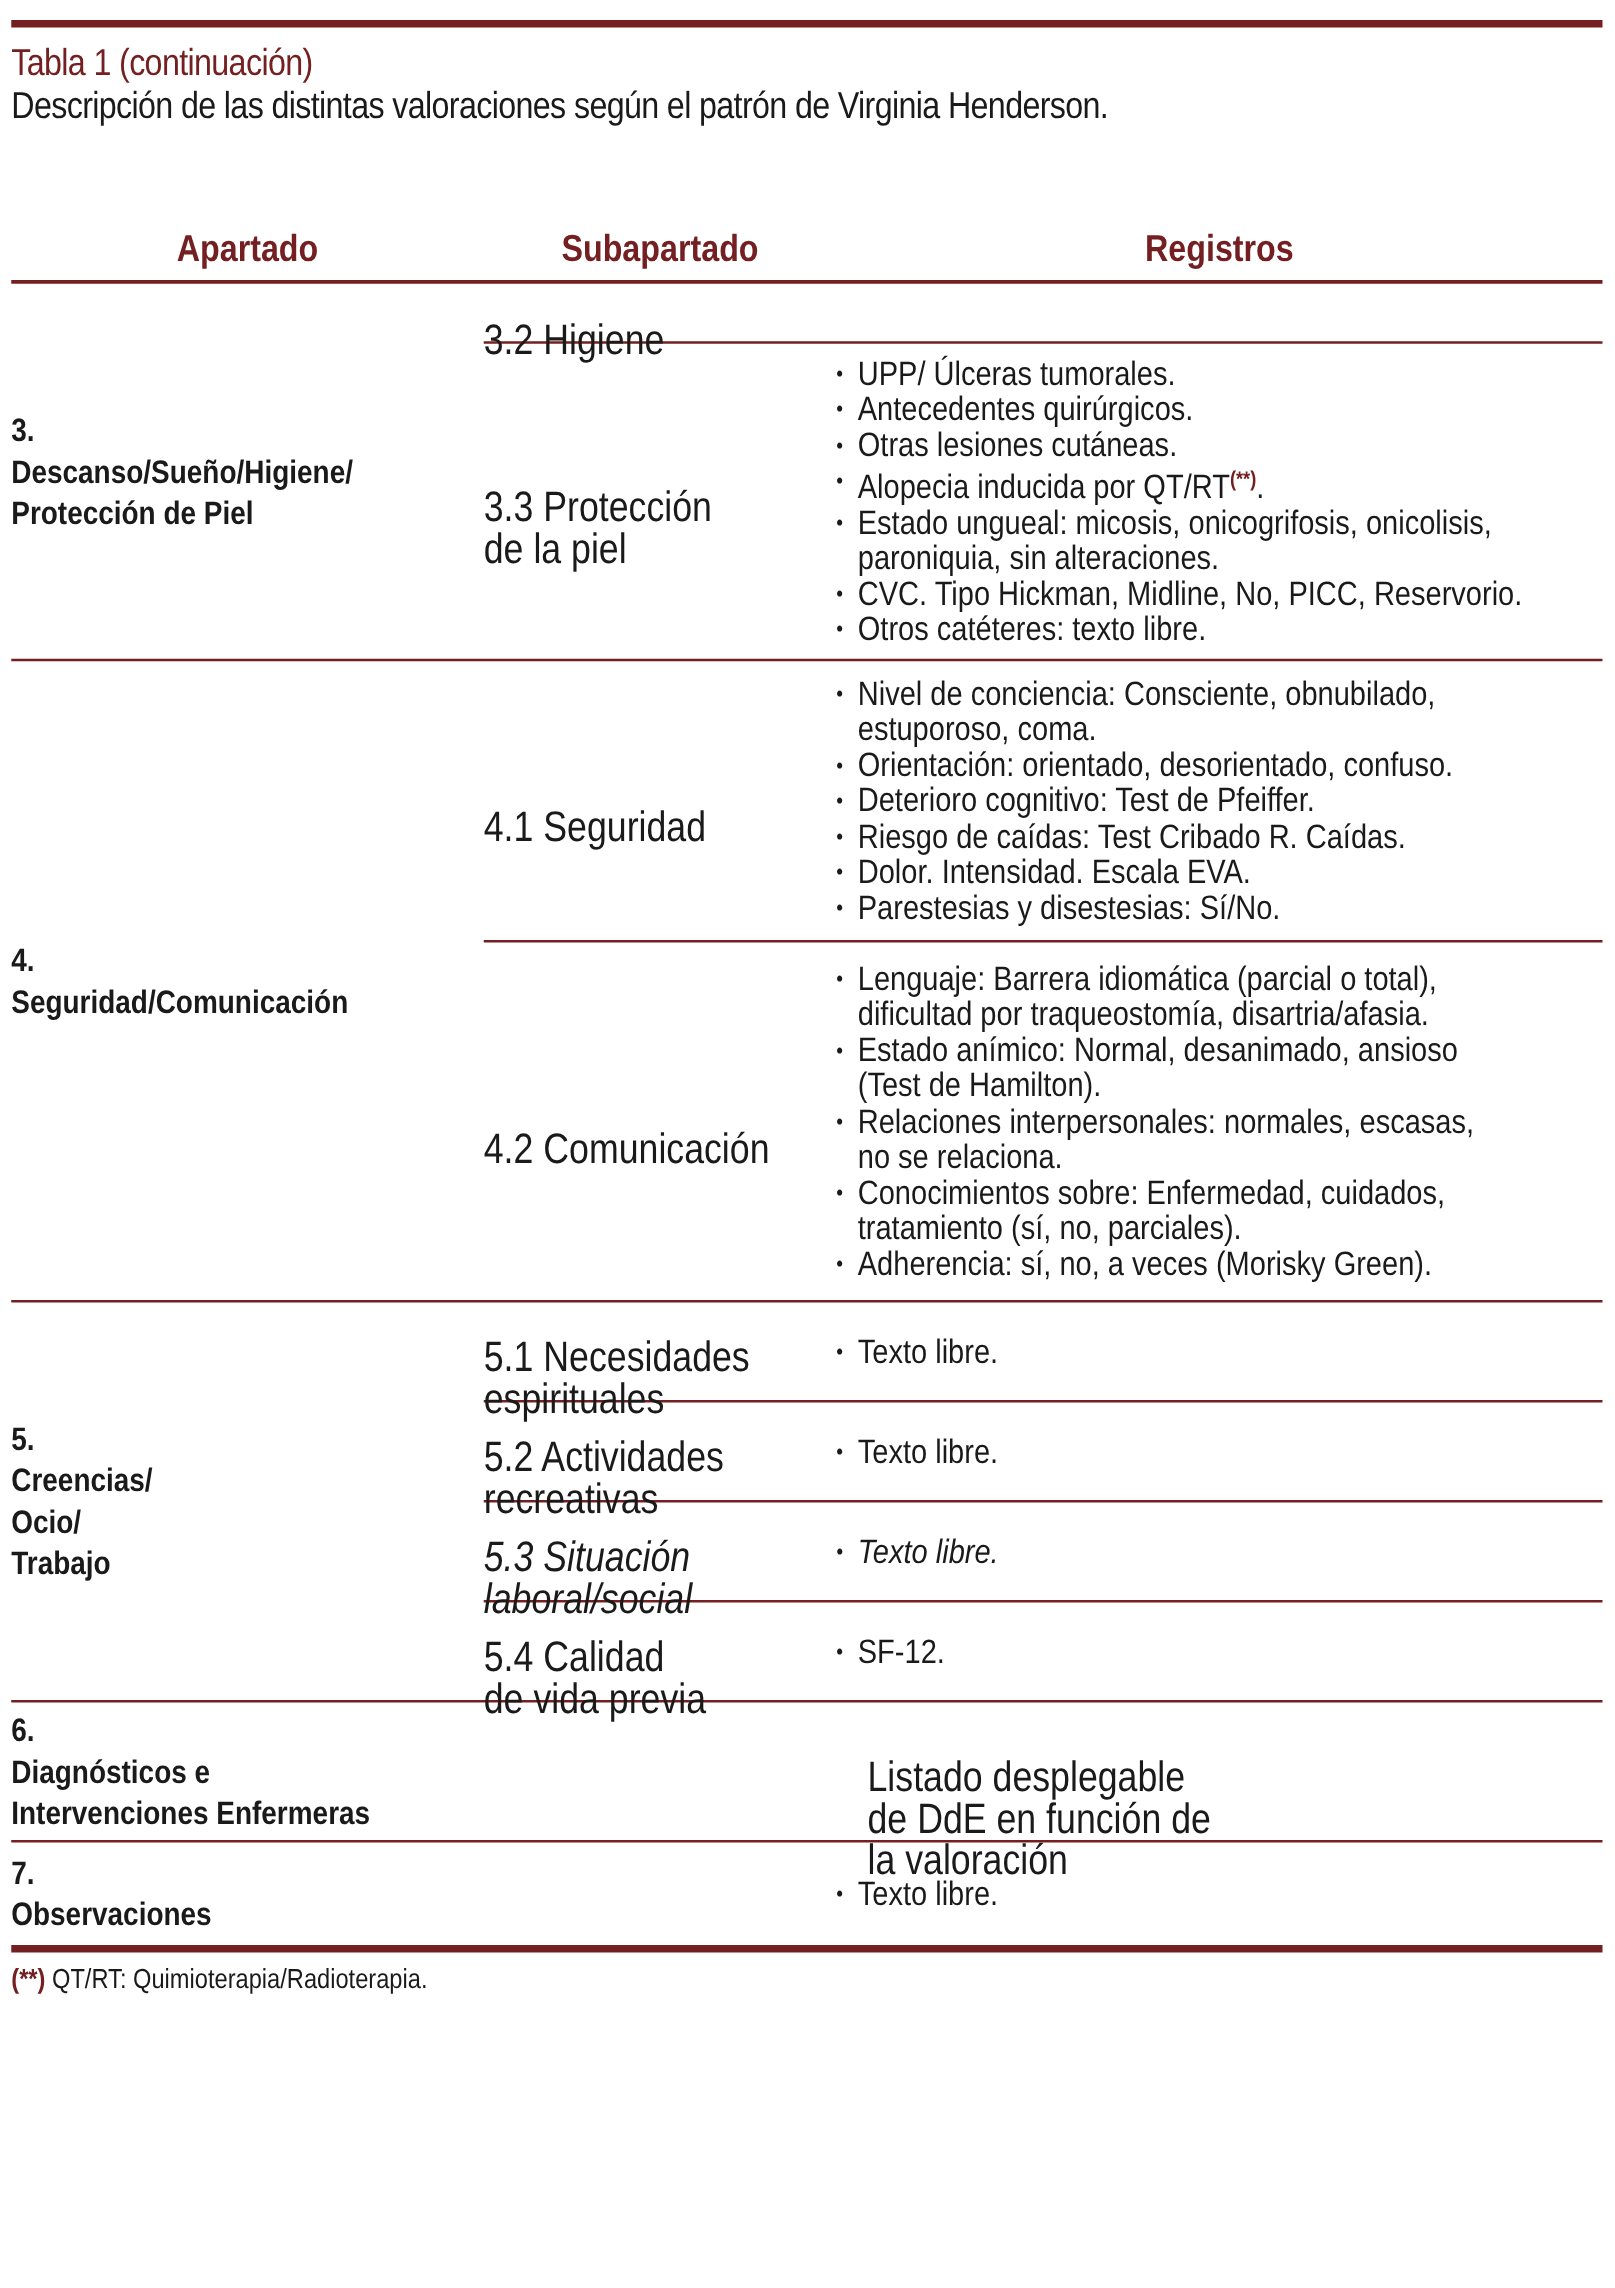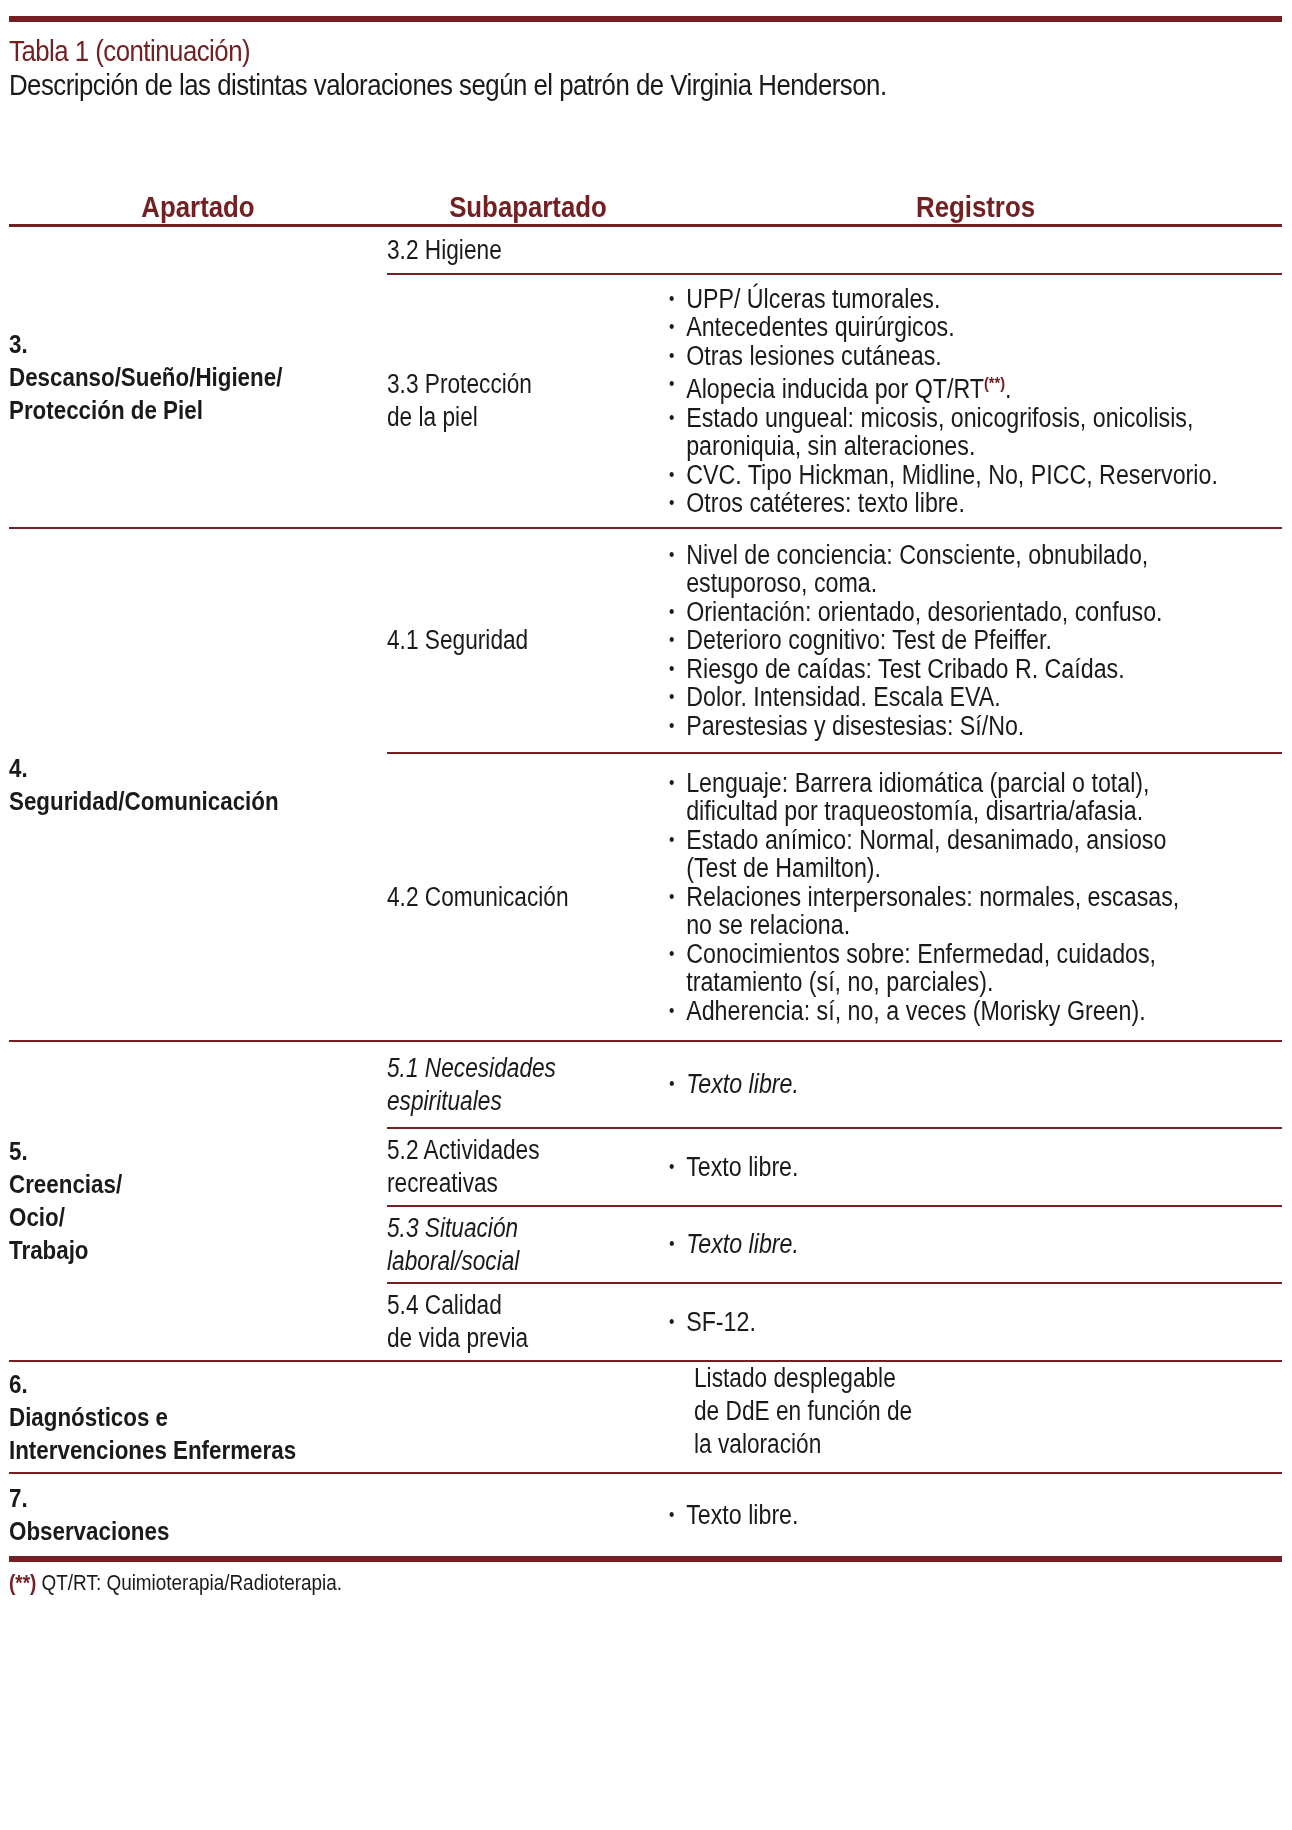--- a/index.html
+++ b/index.html
@@ -6,32 +6,32 @@
     body {
       width: 1292px; height: 1830px; position: relative; overflow: hidden;
       font-family: "Liberation Sans", sans-serif; color: #1a1a1a;
     }
     .page { position: absolute; left: 9px; top: 16px; width: 1273px; }
     .rule-thick { height: 6px; background: #742022; }
     .rule-med { height: 3px; background: #742022; }
     .rule-thin { height: 2px; background: #742022; }
     .cap-title { color: #742022; font-size: 30px; line-height: 34px; margin-top: 12px; letter-spacing: -0.6px; transform: scaleX(0.86); transform-origin: left; white-space: nowrap; }
     .cap-sub { font-size: 30px; line-height: 34px; letter-spacing: -0.6px; transform: scaleX(0.86); transform-origin: left; white-space: nowrap; }
-    .head { display: flex; margin-top: 74px; height: 48px; align-items: flex-end; }
+    .head { display: flex; margin-top: 74px; height: 48px; align-items: center; }
     .head div { color: #742022; font-weight: bold; font-size: 30px; text-align: center; transform: scaleX(0.86); }
     .c1 { width: 378px; }
     .c2 { width: 282px; }
     .c3 { width: 613px; }
     .group { display: flex; }
     .apartado { width: 378px; display: flex; flex-direction: column; justify-content: center; font-weight: bold; font-size: 26px; line-height: 33px; }
     .apartado span { display: block; transform: scaleX(0.86); transform-origin: left; white-space: nowrap; }
     .subs { width: 895px; display: flex; flex-direction: column; }
     .subrow { display: flex; align-items: center; }
     .subrow.sep { border-top: 2px solid #742022; }
-    .sub { width: 282px; font-size: 27px; line-height: 33px; }
+    .sub { width: 282px; font-size: 34px; line-height: 33px; margin-top: 44px; }
     .sub span { display: block; transform: scaleX(0.84); transform-origin: left; white-space: nowrap; }
     .regs { width: 613px; font-size: 27px; line-height: 33px; }
     .reg { position: relative; padding-left: 20px; transform: scaleX(0.86); transform-origin: left; width: 700px; }
     .reg::before { content: "•"; position: absolute; left: 0; font-size: 18px; }
     .sup { color: #742022; font-weight: bold; font-size: 17px; vertical-align: 9px; }
     .foot { margin-top: 8px; font-size: 22px; transform: scaleX(0.86); transform-origin: left; white-space: nowrap; }
     .foot .mark { color: #742022; font-weight: bold; }
   </style>
 </head>
 <body>
@@ -121,21 +121,21 @@
   <div class="rule-thin" data-name="group-rule"></div>
 
   <div class="group" data-name="table-group" style="height:318px;">
     <div class="apartado" data-name="apartado-cell">
       <span data-name="apartado-number">5.</span>
       <span data-name="apartado-title">Creencias/</span>
       <span data-name="apartado-title">Ocio/</span>
       <span data-name="apartado-title">Trabajo</span>
     </div>
     <div class="subs">
-      <div class="subrow" data-name="table-row" style="height:88px;font-style:italic;">
+      <div class="subrow" data-name="table-row" style="height:78px;">
         <div class="sub" data-name="subapartado-cell">
           <span data-name="subapartado-text">5.1 Necesidades</span>
           <span data-name="subapartado-text">espirituales</span>
         </div>
         <div class="regs" data-name="registros-cell">
             <div class="reg" data-name="registro-item">Texto libre.</div>
           </div>
       </div>
       <div class="subrow sep" data-name="table-row" style="height:78px;">
         <div class="sub" data-name="subapartado-cell">

